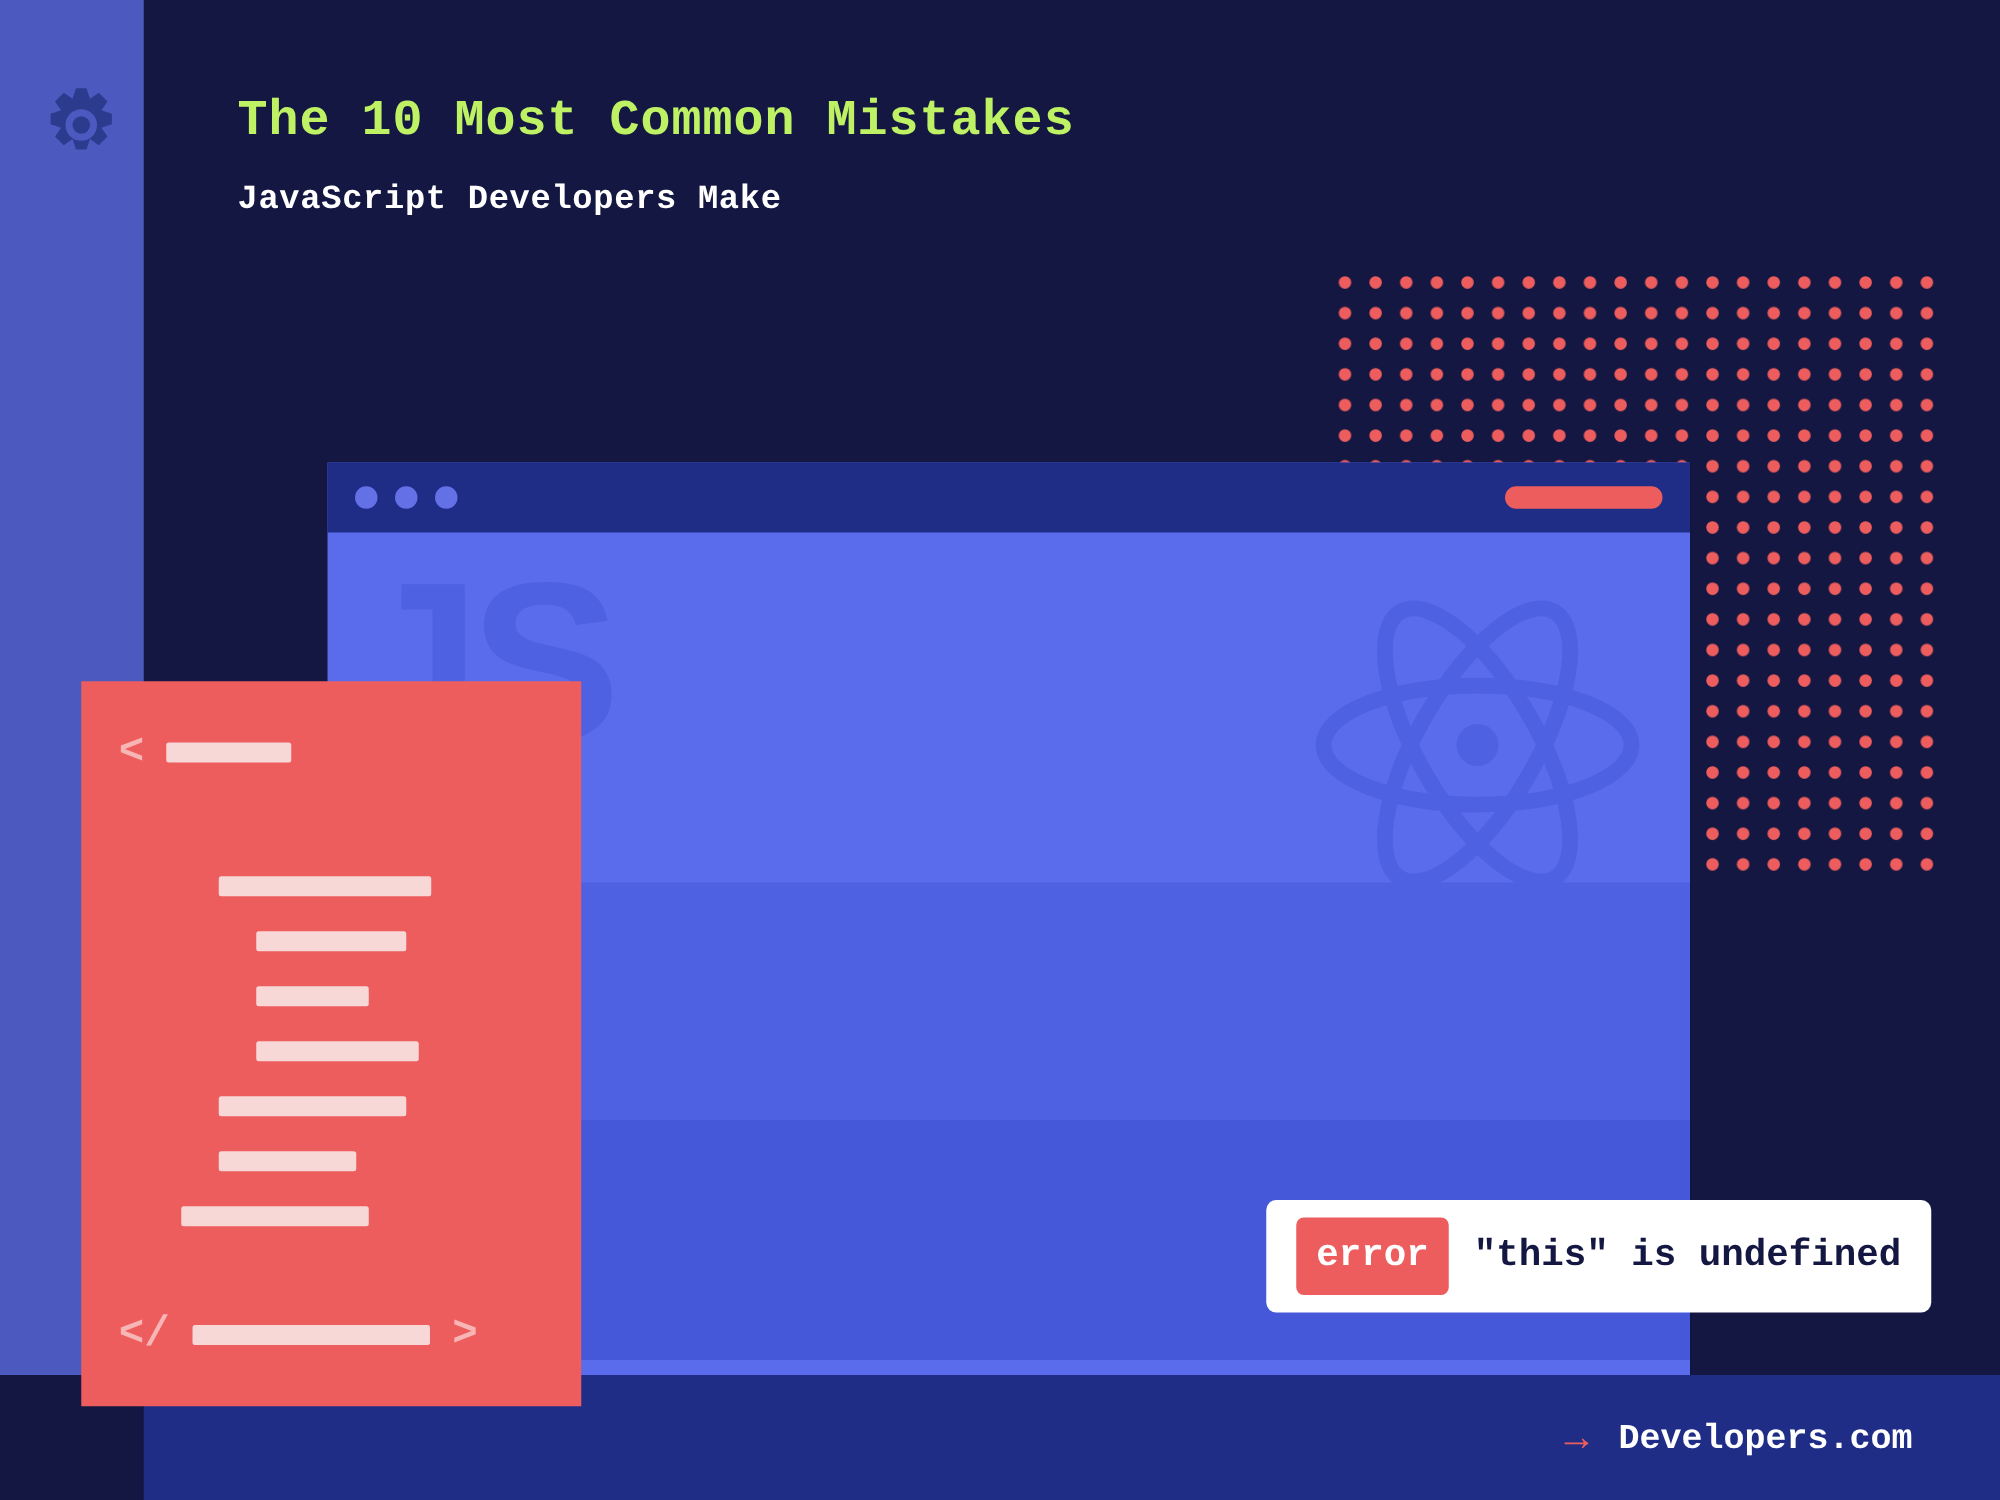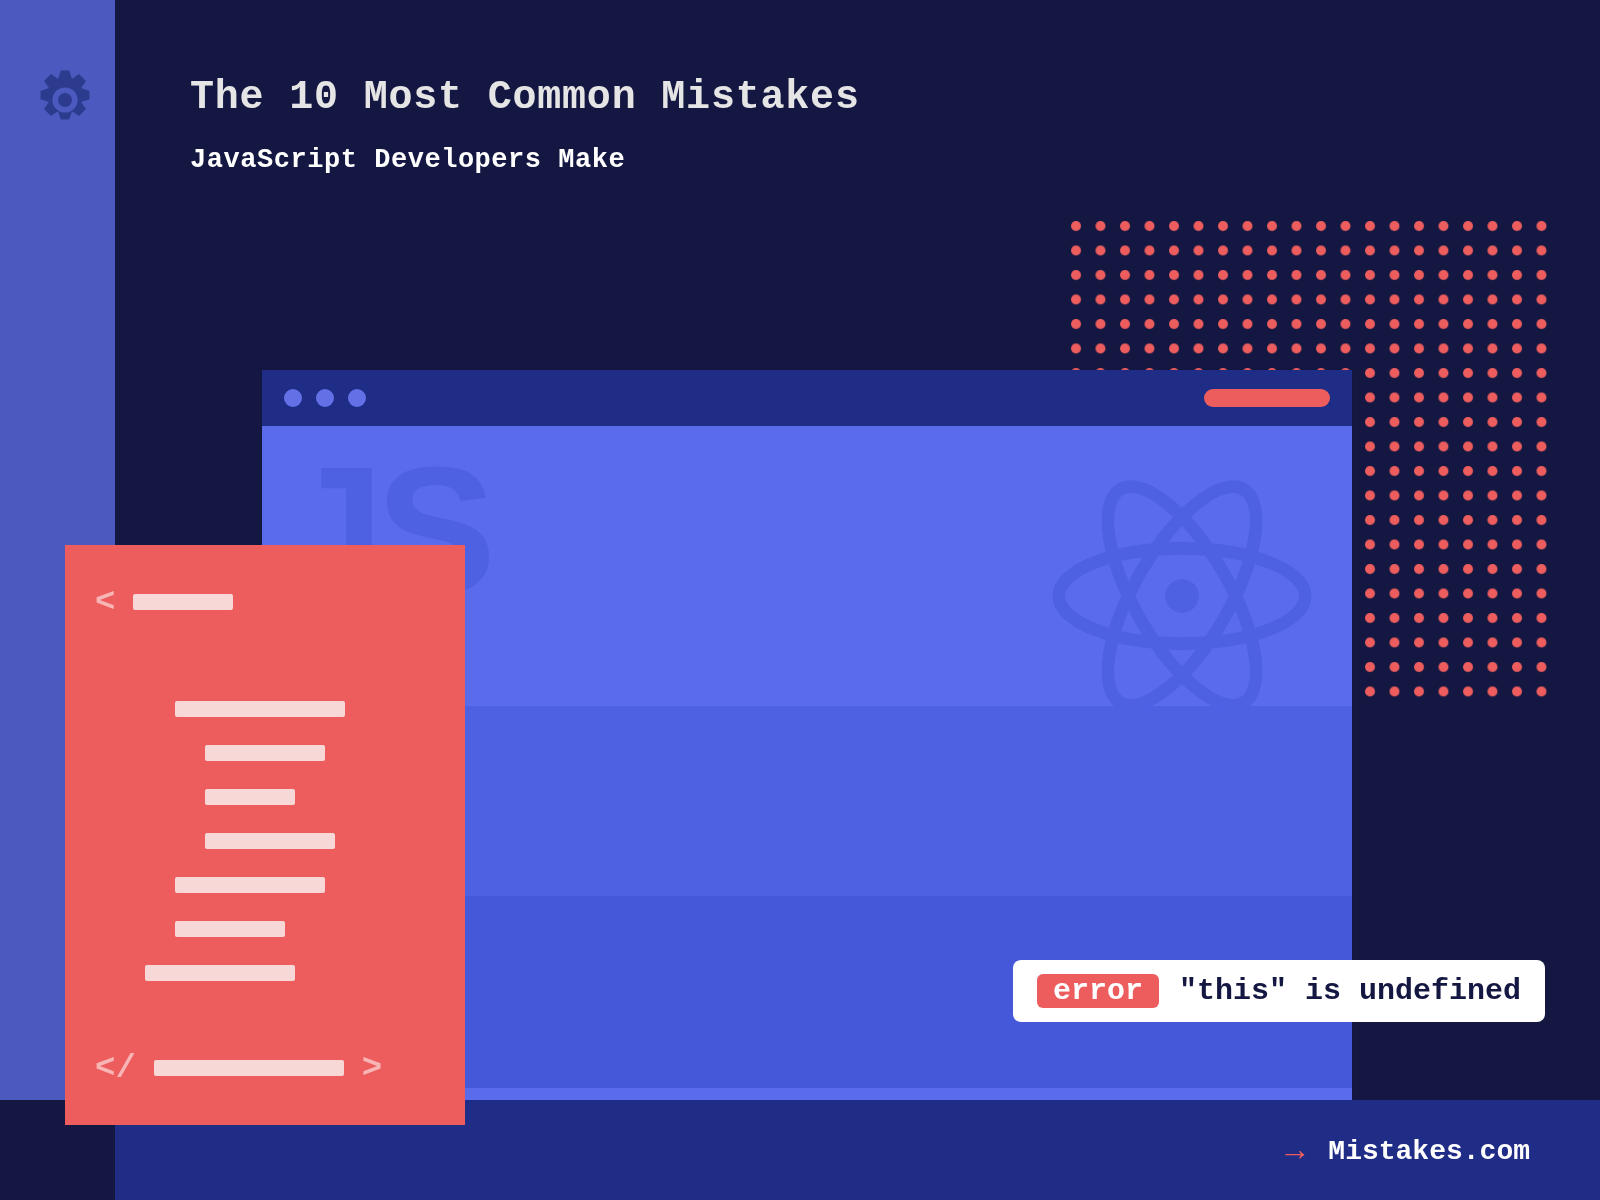--- a/index.html
+++ b/index.html
@@ -1,40 +1,40 @@
 <!DOCTYPE html>
 <html><head>
 <meta charset="utf-8">
 <style>
 *{margin:0;padding:0;box-sizing:border-box}
 body{width:1600px;height:1200px;background:#141741;font-family:'Courier New',monospace;position:relative;overflow:hidden}
 .sidebar{position:absolute;left:0;top:0;width:115px;height:1100px;background:#4c59bf}
 .gear{position:absolute;left:30px;top:65px;width:70px;height:70px}
-.title1{position:absolute;left:190px;top:75px;font-size:40px;font-weight:bold;color:#e5e5e5;letter-spacing:0.02em}
+.title1{position:absolute;left:190px;top:75px;font-size:40px;font-weight:bold;color:#bef264;letter-spacing:0.02em}
 .title2{position:absolute;left:190px;top:145px;font-size:27px;font-weight:bold;color:#fff;letter-spacing:0.02em}
 .dots{position:absolute;right:40px;top:220px;width:490px;height:490px}
 .browser{position:absolute;left:262px;top:370px;width:1090px;height:774px;background:#5a6bec;box-shadow:0 0 0 1px rgba(0,0,0,0.05)}
 .titlebar{height:56px;background:#1f2d87;display:flex;align-items:center;padding:0 22px;justify-content:space-between}
 .circles{display:flex;gap:14px}
 .circle{width:18px;height:18px;border-radius:50%;background:#6470e6}
 .pill{width:126px;height:18px;border-radius:10px;background:#ed5d5e}
 .content{position:relative;height:662px}
 .band1{position:absolute;left:0;right:0;top:280px;height:190px;background:#4f61e3}
 .band2{position:absolute;left:0;right:0;top:470px;height:192px;background:#4558da}
 .js{position:absolute;left:22px;top:0px;font-size:180px;font-weight:900;color:#4f61e3;letter-spacing:-8px;font-family:Arial,sans-serif}
 .atom{position:absolute;right:30px;top:30px;width:280px;height:280px}
 .e404{position:absolute;left:50%;top:50%;transform:translate(-50%,-50%);font-size:240px;font-weight:900;color:#fff;font-family:'Courier New',monospace;letter-spacing:-12px}
 .bottom-strip{position:absolute;left:115px;right:0;bottom:0;height:100px;background:#1f2d87}
 .codebox{position:absolute;left:65px;top:545px;width:400px;height:580px;background:#ed5d5e;padding:38px 30px;display:flex;flex-direction:column;justify-content:space-between}
 .codeline{display:flex;align-items:center;gap:18px}
 .bracket{font-size:34px;font-weight:bold;color:#f8b5b5;font-family:'Courier New',monospace}
 .codelines{display:flex;flex-direction:column;gap:28px;padding-top:12px}
 .bar{height:16px;background:#f8d7d7;border-radius:2px}
 .errbox{position:absolute;right:55px;top:960px;background:#fff;border-radius:8px;padding:14px 24px;display:flex;align-items:center;gap:20px;font-size:30px;font-family:'Courier New',monospace}
-.errbadge{background:#ed5d5e;color:#fff;padding:0 16px;border-radius:6px;font-weight:bold}
+.errbadge{background:#ed5d5e;color:#fff;padding:14px 16px;border-radius:6px;font-weight:bold}
 .errtext{color:#141741;font-weight:bold}
 .footer{position:absolute;right:70px;bottom:30px;display:flex;align-items:center;gap:24px;color:#fff;font-size:28px;font-weight:bold;font-family:'Courier New',monospace}
 .arrow{color:#ed5d5e;font-size:32px}
 </style>
 </head>
 <body>
 
 <div class="sidebar"></div>
 
 <div class="gear">
@@ -102,14 +102,14 @@
   </div>
 </div>
 
 <div class="errbox">
   <span class="errbadge">error</span>
   <span class="errtext">"this" is undefined</span>
 </div>
 
 <div class="footer">
   <span class="arrow">→</span>
-  <span>Mistakes.com</span>
+  <span>Developers.com</span>
 </div>
 
 </body></html>

